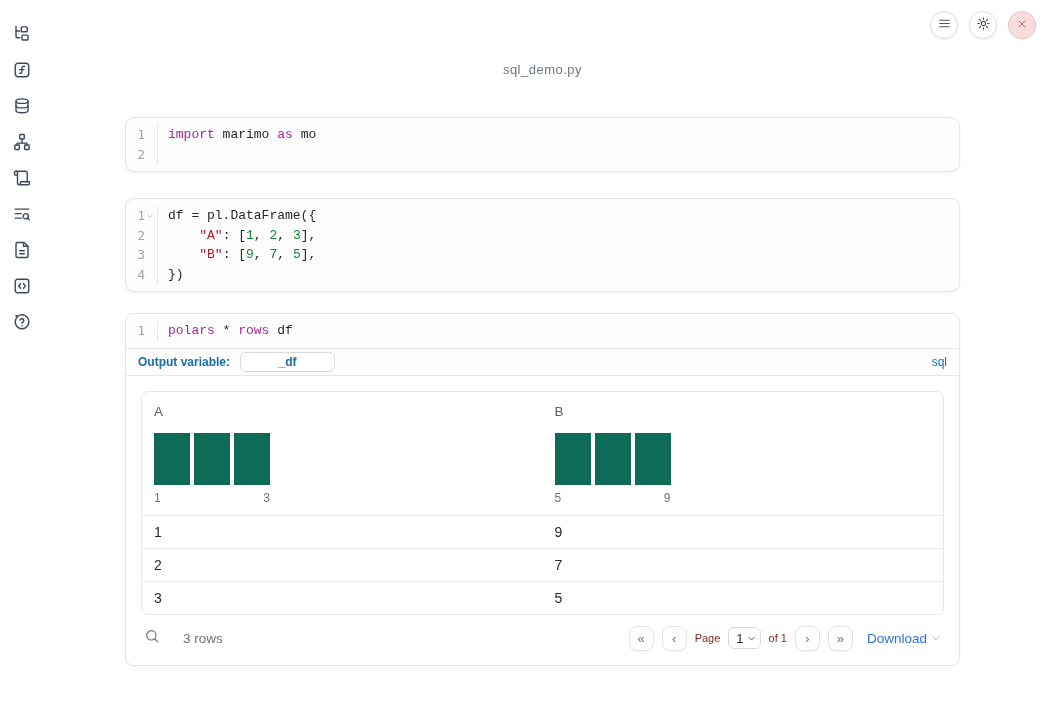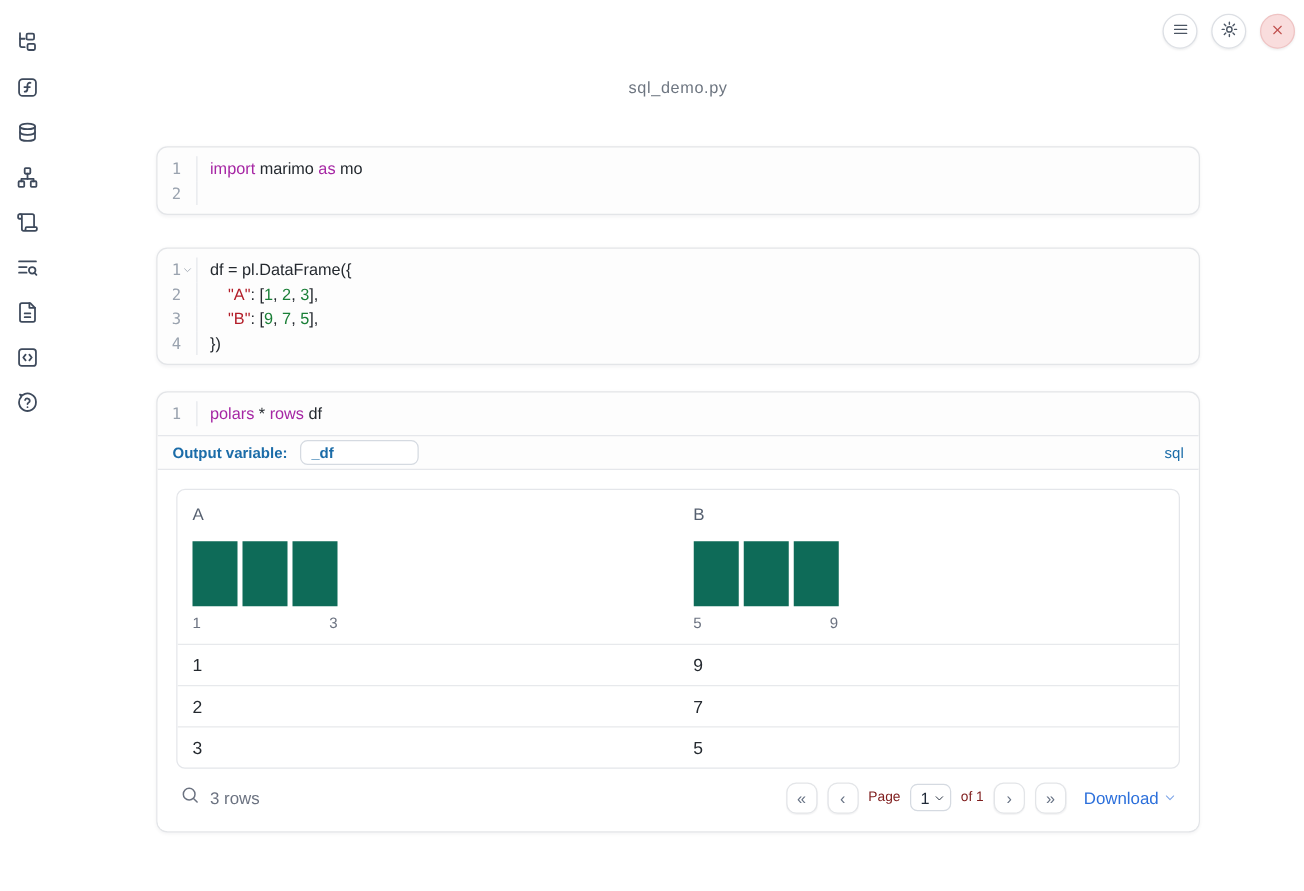--- a/index.html
+++ b/index.html
@@ -42,54 +42,55 @@
   .cell-3 { margin-top:21px; }
 
   .code-block { padding:7px 0; }
   .code-line { display:flex; height:19.5px; }
   .gutter { width:32px; flex:0 0 32px; display:flex; align-items:center; justify-content:flex-end;
             border-right:1px solid #e5e7eb; padding-right:2px; }
   .line-num { color:#9aa3af; font-size:12.5px; font-family:"DejaVu Sans Mono",monospace; text-align:right; }
   .fold { width:10px; display:flex; align-items:center; justify-content:center; }
   .fold svg { stroke:#9aa3af; stroke-width:2; fill:none; stroke-linecap:round; stroke-linejoin:round; }
   .gutter .spacer { width:10px; }
-  .code-text { padding-left:10px; font-family:Liberation Sans, sans-serif; font-size:13px;
+  .code-text { padding-left:10px; font-family:Liberation Mono, monospace; font-size:13px;
                line-height:19.5px; white-space:pre; color:#24292f; }
   .tok-kw  { color:#a626a4; }
   .tok-str { color:#b31d28; }
   .tok-num { color:#1a7f37; }
   .tok-pl  { color:#24292f; }
 
   
   .outvar-bar { border-top:1px solid #e5e7eb; display:flex; align-items:center; padding:5px 12px; height:27px; background:#fdfdfd; }
   .outvar-label { color:#1b6ca8; font-weight:bold; font-size:12px; }
   .outvar-input {
     margin-left:10px; width:95px; height:20px; border:1px solid #d5dae1; border-radius:6px;
     padding:0 8px; font-size:12px; font-weight:bold; color:#1b6ca8; background:#fff; outline:none;
     font-family:"Liberation Sans",sans-serif;
+    text-align:center;
   }
   .lang-badge { margin-left:auto; color:#1b6ca8; font-weight:normal; font-size:12px; }
 
   
   .output-area { border-top:1px solid #e5e7eb; background:#fff; padding:15px 15px 8px 15px; }
   .tbl-panel { border:1px solid #e4e6ea; border-radius:7px; overflow:hidden; background:#fff; }
   .tbl-header { display:flex; padding:12px 0 0 0; }
   .tbl-col { width:50%; padding:0 0 0 12px; }
   .col-label { color:#566070; font-size:13.5px; }
   .hist { display:flex; gap:4px; margin-top:14px; width:116px; }
   .hist-bar { width:36px; height:52px; background:#0e6b58; }
   .hist-ticks { width:116px; display:flex; justify-content:space-between; margin-top:6px; padding-bottom:10px;
                 color:#6b7280; font-size:12px; }
   .tbl-row { display:flex; border-top:1px solid #e7e9ec; height:33px; align-items:center; }
   .tbl-cell { width:50%; padding-left:12px; font-size:14px; color:#24292f; }
 
   
   .tbl-footer { display:flex; align-items:center; padding:11px 3px 6px 3px; }
   .search-icon svg { width:16px; height:16px; stroke:#6b7280; stroke-width:1.8; fill:none; stroke-linecap:round; }
-  .row-count { margin-left:8px; color:#6b7280; font-size:13.5px; }
+  .row-count { margin-left:23px; color:#6b7280; font-size:13.5px; }
   .pager { margin-left:auto; display:flex; align-items:center; gap:8px; }
   .pg-btn {
     width:25px; height:25px; border:1px solid #e3e5e8; border-radius:8px; background:#fff;
     color:#687385; font-size:13px; display:flex; align-items:center; justify-content:center;
     box-shadow:0 1px 1px rgba(15,23,42,.05); cursor:pointer; line-height:1;
   }
   .pg-label { color:#7f1d1d; font-size:11px; }
   .pg-select { border:1px solid #d5dae1; border-radius:6px; background:#fff; height:22px;
                display:flex; align-items:center; padding:0 4px 0 7px; gap:3px; font-size:13px; color:#1f2937; cursor:pointer; }
   .pg-select svg, .dl-link svg { stroke-width:2; fill:none; stroke-linecap:round; stroke-linejoin:round; }

